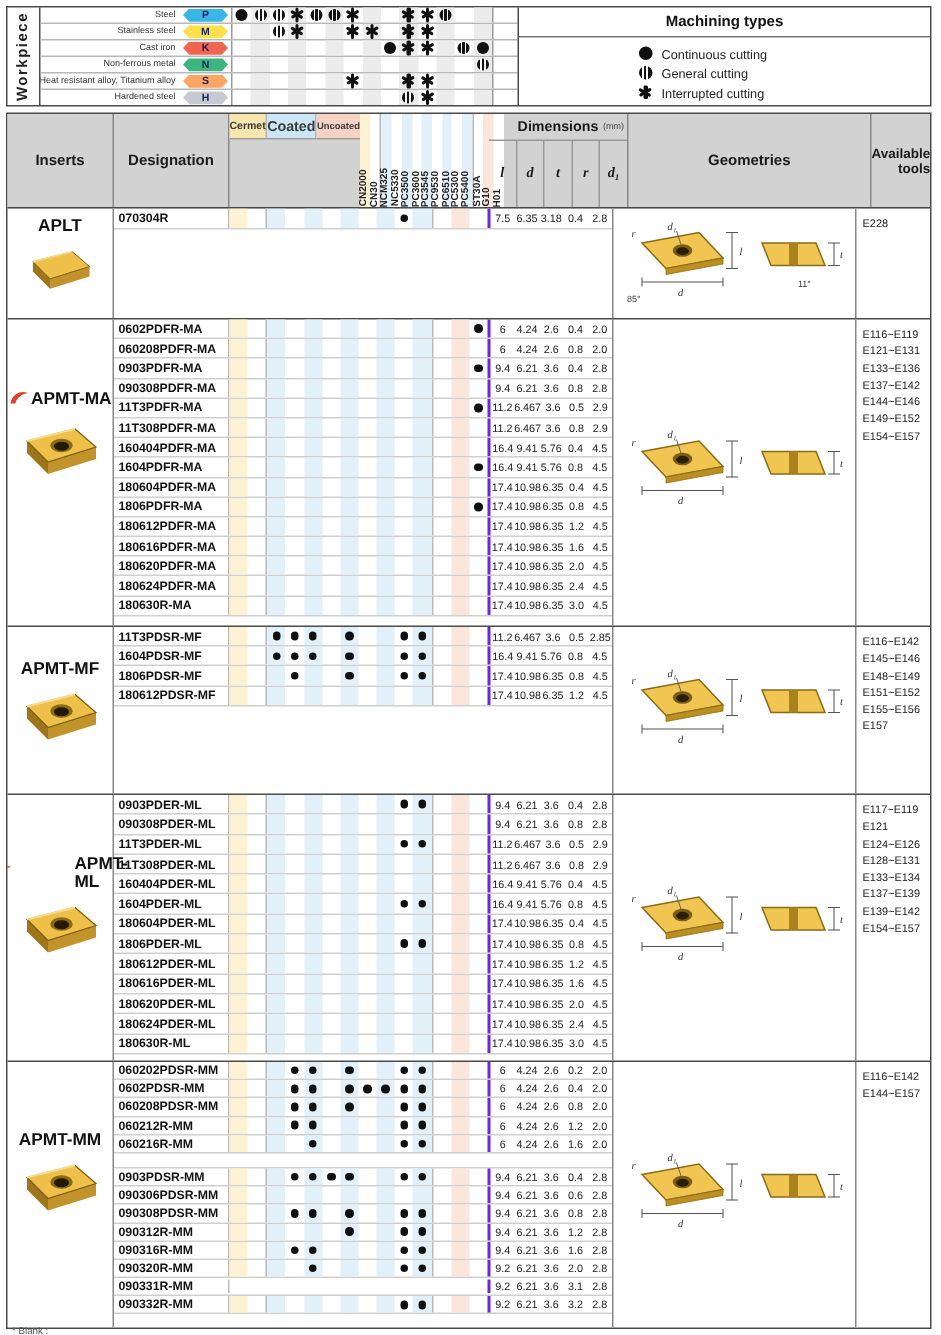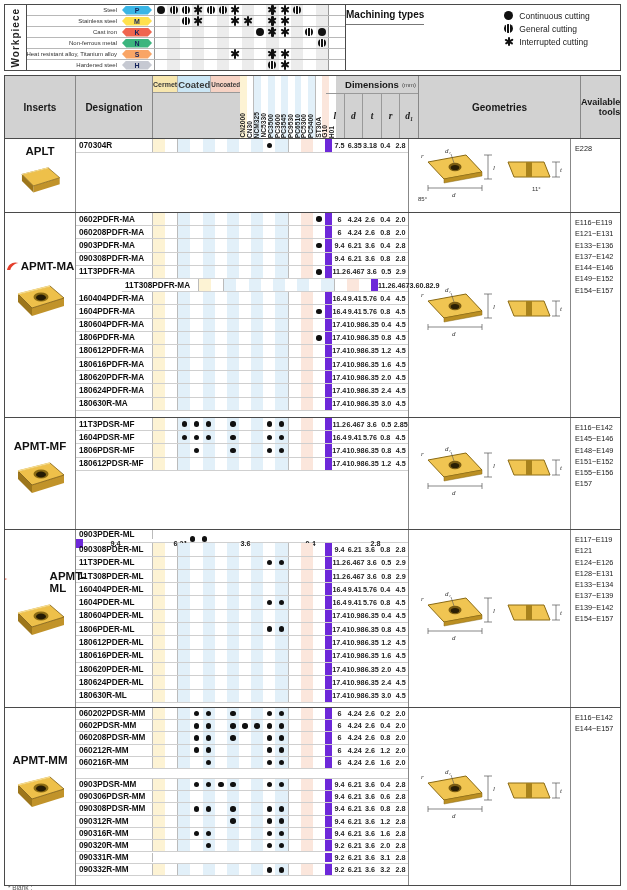--- a/index.html
+++ b/index.html
@@ -11,21 +11,21 @@
   .wp-rows{width:318px;display:flex;flex-direction:column;flex:none;}
   .wp-row{flex:1;display:flex;align-items:stretch;border-bottom:1px solid #b8b8b8;}
   .wp-row:last-child{border-bottom:none;}
   .wp-name{width:90px;font-size:6px;color:#333;text-align:right;padding-right:3px;white-space:nowrap;overflow:hidden;display:flex;align-items:center;justify-content:flex-end;flex:none;}
   .wp-badgewrap{width:34px;display:flex;align-items:center;justify-content:center;flex:none;}
   .wp-badge{width:30px;height:9px;clip-path:polygon(0 50%,14% 0,86% 0,100% 50%,86% 100%,14% 100%);display:flex;align-items:center;justify-content:center;font-size:7px;font-weight:bold;color:#14235c;line-height:1;}
   .wp-strip{width:173px;display:flex;border-left:1px solid #999;border-right:1px solid #999;flex:none;}
   .wp-cell{flex:1;display:flex;align-items:center;justify-content:center;}
   .wp-cell.gs{background:#ececec;}
   .wp-tail{flex:1;}
-  .legend{flex:1;border-left:1.5px solid #4a4a4a;display:flex;flex-direction:row;}
+  .legend{flex:1;border-left:1.5px solid #4a4a4a;display:flex;flex-direction:column;}
   .legend-title{height:19px;border-bottom:1px solid #777;display:flex;align-items:center;justify-content:center;font-weight:bold;font-size:10px;color:#111;flex:none;}
   .legend-items{padding:4px 0 0 80px;display:flex;flex-direction:column;}
   .legend-item{display:flex;align-items:center;gap:6px;height:13px;font-size:8.5px;color:#222;}
   
   .sym{display:inline-block;width:8px;height:8px;position:relative;flex:none;}
   .sym-c{border-radius:50%;background:#101010;}
   .sym-g{border-radius:50%;background:linear-gradient(90deg,#101010 0 2.2px,#fff 2.2px 3.1px,#101010 3.1px 4.9px,#fff 4.9px 5.8px,#101010 5.8px 8px);}
   .sym-i::before,.sym-i::after,.sym-i .bar{content:"";position:absolute;left:50%;top:50%;width:2.2px;height:9.4px;margin:-4.7px 0 0 -1.1px;background:#101010;border-radius:1px;}
   .sym-i::after{transform:rotate(60deg);}
   .sym-i .bar{transform:rotate(-60deg);display:block;}
@@ -62,21 +62,21 @@
   .insert-img{margin-top:7px;}
   .sec-mid{width:333px;border-right:1px solid #888;display:flex;flex-direction:column;flex:none;box-sizing:border-box;}
   .row{display:flex;border-bottom:1px solid #cfcfcf;flex:none;box-sizing:border-box;}
   .row.spacer{height:10px;}
   .filler{flex:1;}
   .des{width:77px;border-right:1px solid #bbb;font-size:8.2px;font-weight:bold;color:#111;display:flex;align-items:center;padding-left:3px;white-space:nowrap;overflow:hidden;box-sizing:border-box;flex:none;}
   .strip{width:172px;display:flex;flex:none;}
   .gcell{flex:1;position:relative;box-sizing:border-box;}
   .gcell.bco,.gcell.bun{border-left:1px solid #bbb;}
   .dot{position:absolute;left:50%;top:50%;width:5.5px;height:5.5px;margin:-2.75px 0 0 -2.75px;border-radius:50%;background:#101010;}
-  .dims{flex:1;display:flex;border-left:7px solid #6d28d9;box-sizing:border-box;font-weight:bold;}
+  .dims{flex:1;display:flex;border-left:2px solid #6d28d9;box-sizing:border-box;}
   .dimv{flex:1;display:flex;align-items:center;justify-content:center;font-size:7.2px;color:#222;}
   .sec-geo{width:162px;border-right:1px solid #888;display:flex;align-items:center;justify-content:center;flex:none;box-sizing:border-box;}
   .sec-tools{flex:1;padding:4px 0 0 4px;font-size:7.3px;color:#222;line-height:1.55;box-sizing:border-box;}
   .gtxt{font-size:7px;font-style:italic;font-family:"Liberation Serif",serif;fill:#333;}
   .atxt{font-size:6px;fill:#333;font-family:"Liberation Sans",sans-serif;}
   .footnote{position:absolute;left:8px;top:884px;font-size:6.5px;color:#555;}
 </style>
 </head>
 <body>
 
@@ -626,21 +626,21 @@
                 </div>
               </div>
               <div class="dims">
                 <div class="dimv">11.2</div>
                 <div class="dimv">6.467</div>
                 <div class="dimv">3.6</div>
                 <div class="dimv">0.5</div>
                 <div class="dimv">2.9</div>
               </div>
             </div>
-            <div class="row" style="height: 13.2px; margin-left: 46px;">
+            <div class="row" style="height: 13.2px;">
               <div class="des">11T308PDFR-MA</div>
               <div class="strip">
                 <div class="gcell ty"></div>
                 <div class="gcell"></div>
                 <div class="gcell bco tb"></div>
                 <div class="gcell"></div>
                 <div class="gcell tb"></div>
                 <div class="gcell"></div>
                 <div class="gcell tb"></div>
                 <div class="gcell"></div>
@@ -1134,21 +1134,21 @@
                 <polygon points="6,12 38,4 52,16 20,26" fill="#eec04a"></polygon>
                 <polygon points="20,26 52,16 52,24 20,34" fill="#c1932a"></polygon>
                 <polygon points="6,12 20,26 20,34 6,20" fill="#9d761b"></polygon>
                 <polygon points="6,12 38,4 52,16 20,26" fill="none" stroke="#7c5c12" stroke-width="0.8"></polygon>
                 <polyline points="6,12 38,4" stroke="#f8dc8a" stroke-width="1.3" fill="none"></polyline>
                 <ellipse cx="29" cy="15" rx="7.5" ry="4.5" fill="#8a6a14"></ellipse>
                 <ellipse cx="29" cy="15.5" rx="5" ry="3" fill="#241a04"></ellipse>
               </svg></div>
           </div>
           <div class="sec-mid">
-            <div class="row" style="height: 13.3px; flex-direction: column;">
+            <div class="row" style="height: 13.3px;">
               <div class="des">0903PDER-ML</div>
               <div class="strip">
                 <div class="gcell ty"></div>
                 <div class="gcell"></div>
                 <div class="gcell bco tb"></div>
                 <div class="gcell"></div>
                 <div class="gcell tb"></div>
                 <div class="gcell"></div>
                 <div class="gcell tb"></div>
                 <div class="gcell"></div>

